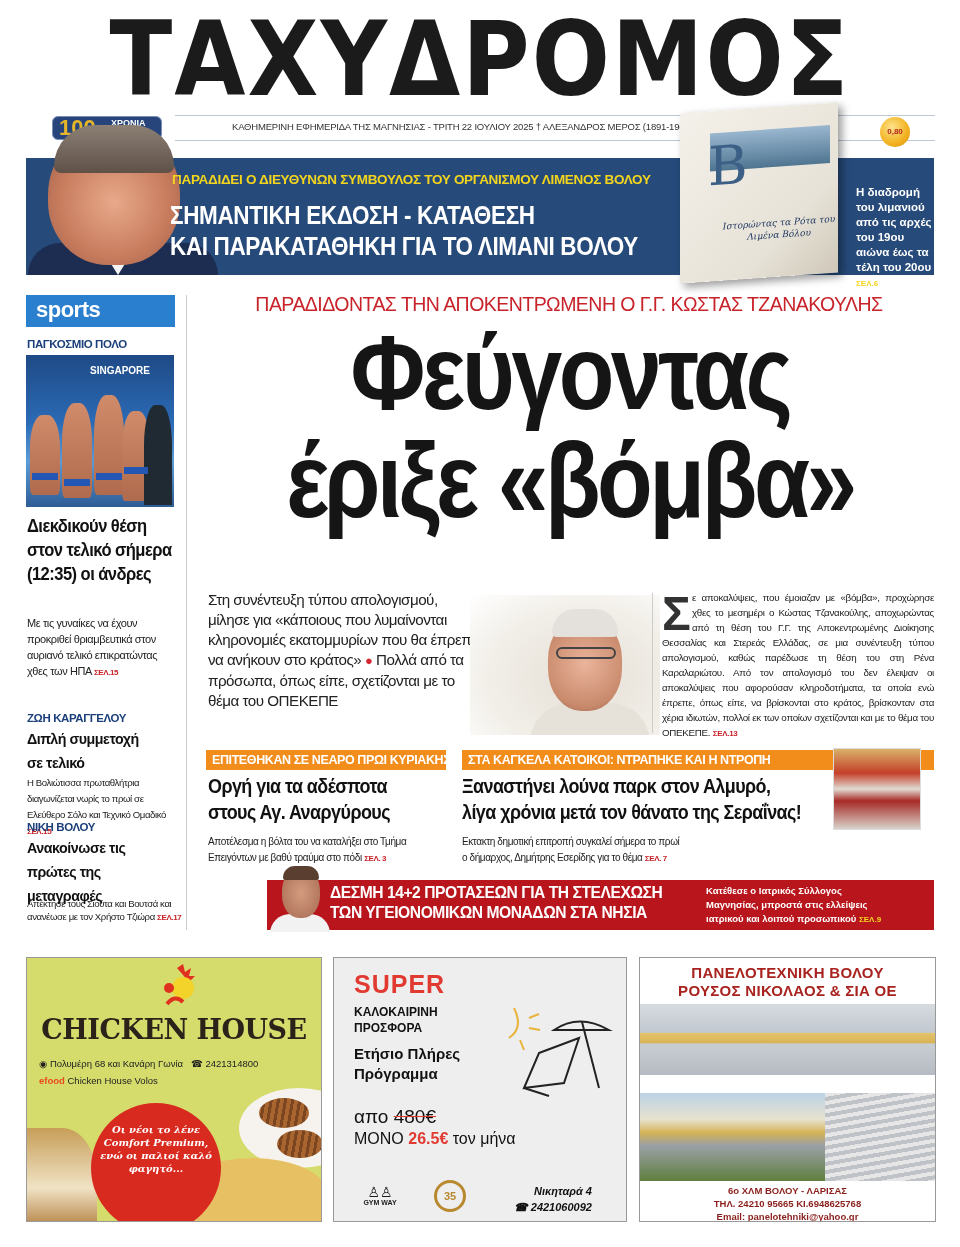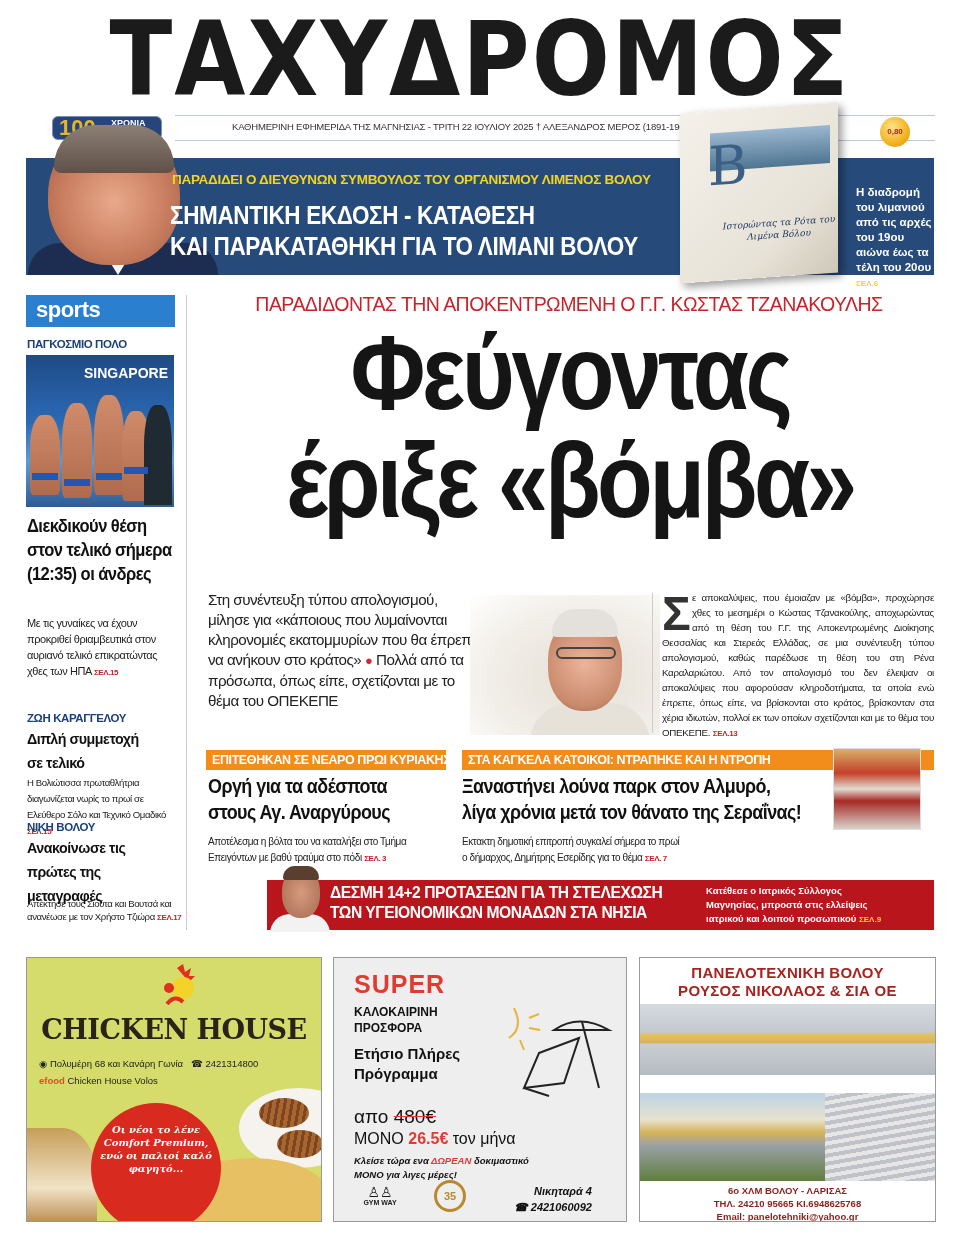--- a/index.html
+++ b/index.html
@@ -34,21 +34,21 @@
   .book .b-title { position: absolute; left: 40px; top: 110px; font-family: "DejaVu Serif", serif; font-style: italic; font-size: 9px; color: #1f3761; line-height: 12px; text-align: center; }
   .book .b-author { position: absolute; left: 58px; top: 8px; font-size: 6px; color: #555; }
   .banner-side { left: 856px; top: 185px; width: 78px; font-size: 11.5px; font-weight: bold; color: #fff; line-height: 15px; }
   .banner-side .pg { color: #f3d51d; font-size: 8px; }
 
   
   .sports-tab { left: 26px; top: 295px; width: 149px; height: 32px; background: #2a7fcf; color: #fff; font-weight: bold; font-size: 22px; padding-left: 10px; line-height: 30px; letter-spacing: -0.5px; }
   .sidebar-sep { left: 186px; top: 295px; width: 1px; height: 635px; background: #ccc; }
   .cat { font-size: 11.5px; font-weight: bold; color: #1b3f7a; letter-spacing: -0.4px; white-space: nowrap; }
   .sb-photo { left: 26px; top: 355px; width: 148px; height: 152px; overflow: hidden; background: linear-gradient(#1f4a86 0%, #2b6bb6 45%, #5c9cd6 70%, #2e5c95 100%); }
-  .sb-photo .sign { position: absolute; left: 58px; top: 10px; font-size: 14px; font-weight: bold; color: #fff; }
+  .sb-photo .sign { position: absolute; left: 64px; top: 10px; font-size: 10px; font-weight: bold; color: #fff; }
   .sb-photo .pl { position: absolute; border-radius: 40% 40% 10% 10%; background: linear-gradient(#cf8b6a, #b06a4d); }
   .sb-photo .sp { position: absolute; height: 7px; background: #2457b4; }
   .h-side { font-size: 18px; font-weight: bold; color: #111; line-height: 24px; letter-spacing: -0.6px; transform: scaleX(0.92); transform-origin: left; }
   .h-side2 { font-size: 15.5px; font-weight: bold; color: #111; line-height: 24px; letter-spacing: -0.5px; transform: scaleX(0.92); transform-origin: left; }
   .body-sm { font-size: 11px; color: #222; line-height: 16px; letter-spacing: -0.4px; }
   .body-xs { font-size: 9.6px; color: #222; line-height: 16px; letter-spacing: -0.4px; }
   .pgref { color: #c8232a; font-weight: bold; font-size: 8px; }
 
   
   .kicker-red { left: 205px; top: 292px; width: 728px; text-align: center; font-size: 21px; color: #c8232a; white-space: nowrap; letter-spacing: -0.6px; transform: scaleX(0.93); }
@@ -294,24 +294,20 @@
   </svg>
   <div class="gym-line" style="top:148px;font-size:19px">
     <span>απο</span>
     <span class="strike">480€</span>
   </div>
   <div class="gym-line" style="top:172px;font-size:16px">
     <span>ΜΟΝΟ</span>
     <span class="red-txt" style="font-weight:bold">26.5€</span>
     <span>τον μήνα</span>
   </div>
-  <div class="gym-line" style="top:196px;font-size:9.5px;font-style:italic;font-weight:bold;line-height:14px">
-    <div><span>Κλείσε τώρα ενα</span> <span class="red-txt">ΔΩΡΕΑΝ</span> <span>δοκιμαστικό</span></div>
-    <div>ΜΟΝΟ για λιγες μέρες!</div>
-  </div>
   <div style="position:absolute;left:26px;top:227px;width:40px;text-align:center">
     <div style="font-size:14px;line-height:14px">♙♙</div>
     <div style="font-size:7px;font-weight:bold">GYM WAY</div>
   </div>
   <div style="position:absolute;left:100px;top:222px;width:32px;height:32px;border-radius:50%;border:3px solid #b8892f;text-align:center;line-height:26px;font-size:11px;font-weight:bold;color:#b8892f">35</div>
   <div class="gym-line" style="left:180px;top:225px;font-size:11px;font-style:italic;font-weight:bold;line-height:16px">
     <div style="padding-left:20px">Νικηταρά 4</div>
     <div><span>☎</span> <span>2421060092</span></div>
   </div>
 </div>

